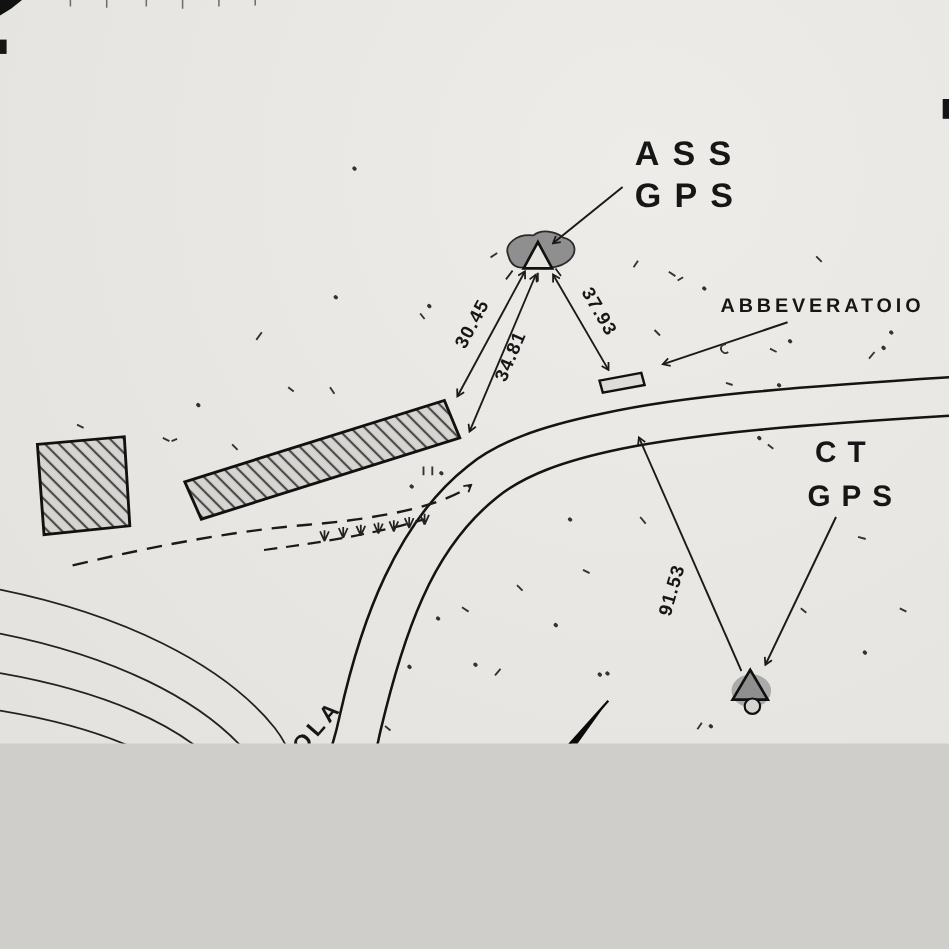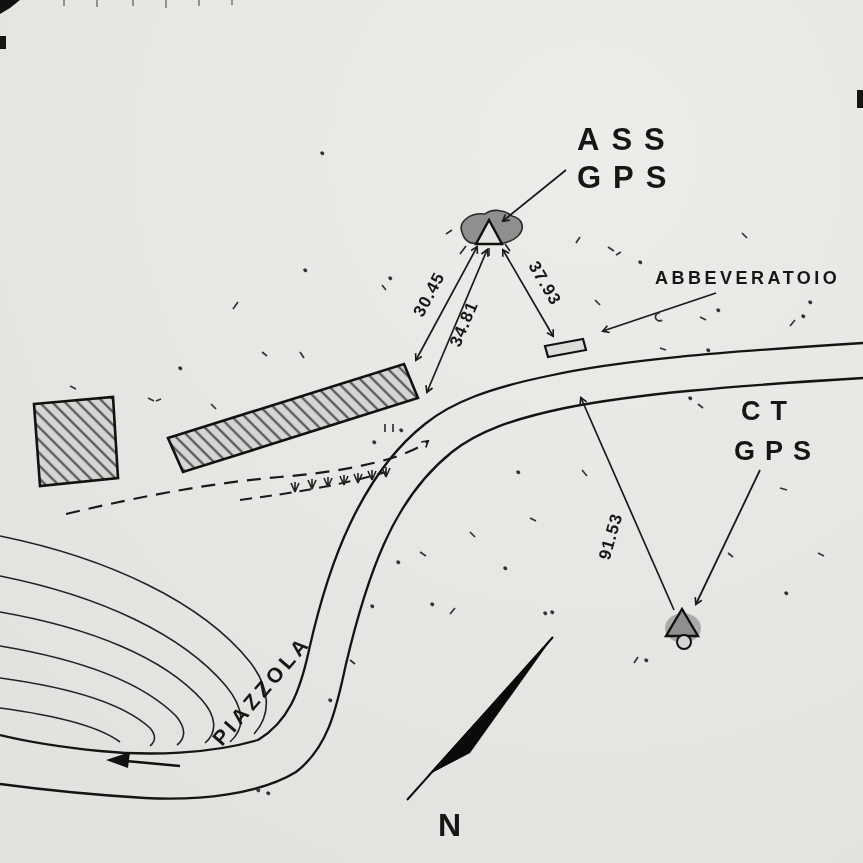--- a/index.html
+++ b/index.html
@@ -1,16 +1,16 @@
 <!DOCTYPE html>
 <html><head>
 <meta charset="utf-8">
 <style>
   html,body{margin:0;padding:0;background:#cfcecb;}
-  .stage{width:863px;height:863px;position:relative;overflow:hidden;}
+  .stage{width:863px;height:676px;position:relative;overflow:hidden;}
   svg{display:block;}
   text{font-family:"Liberation Sans","DejaVu Sans",sans-serif;font-weight:bold;fill:#161616;}
   .big-label{font-size:31px;letter-spacing:12px;}
   .mid-label{font-size:27px;letter-spacing:10px;}
   .small-label{font-size:18px;letter-spacing:3.5px;}
   .dim-label{font-size:17px;letter-spacing:1px;}
   .road-label{font-size:21px;letter-spacing:4px;}
   .north-label{font-size:32px;}
 </style>
 </head>

